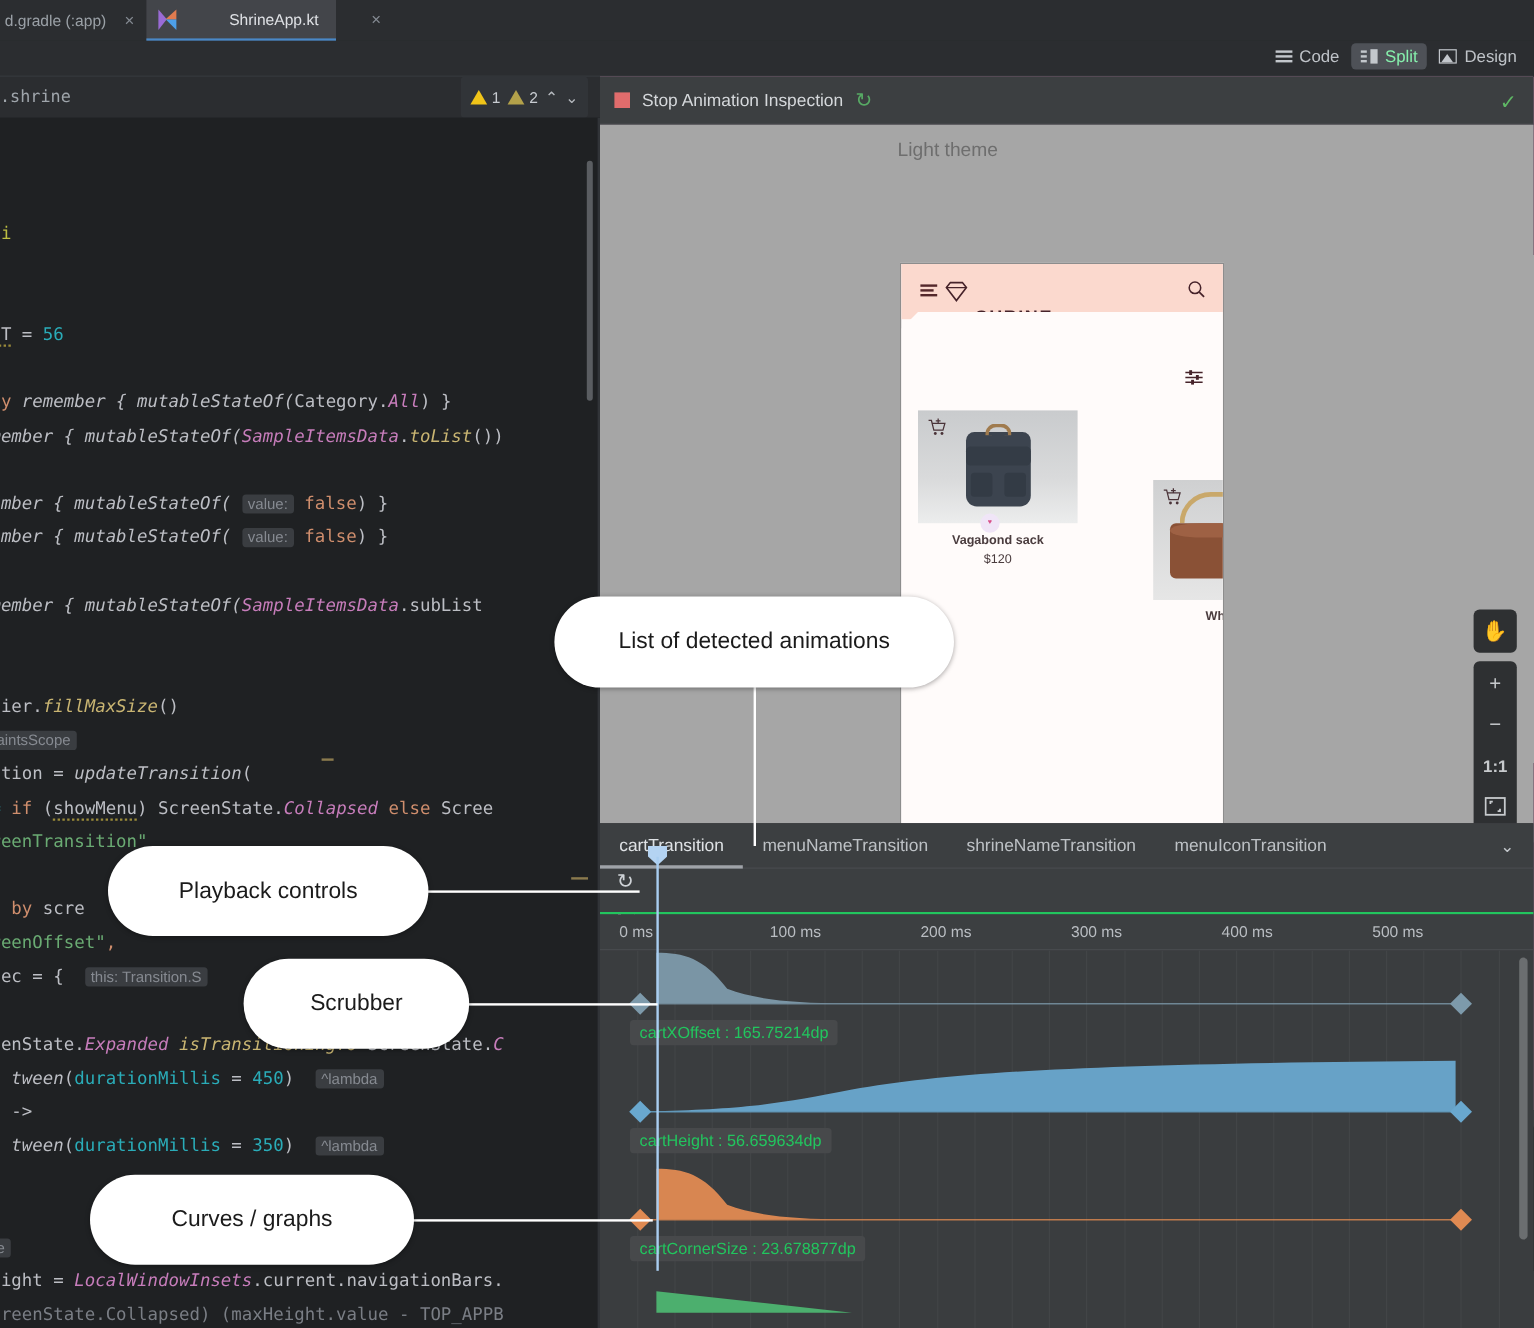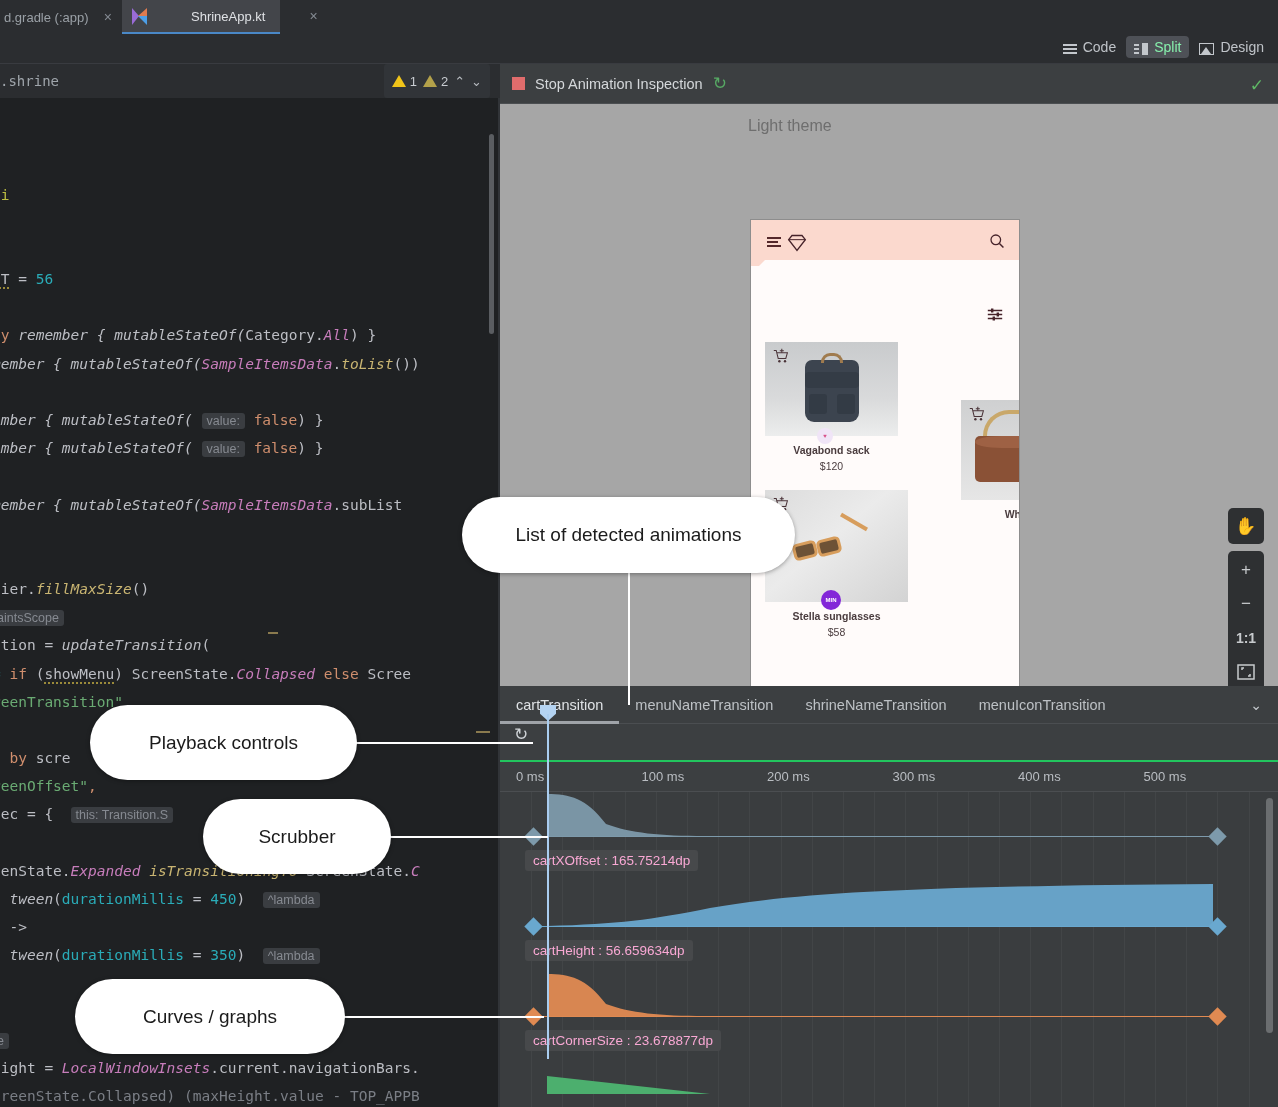--- a/index.html
+++ b/index.html
@@ -20,21 +20,21 @@
     border-left:7px solid #9a6bd6;border-top:8px solid transparent;border-bottom:9px solid transparent;}
   .kticon:after{content:"";position:absolute;left:6px;top:0;width:0;height:0;
     border-right:9px solid #e07b4f;border-top:8px solid transparent;border-bottom:0 solid transparent;}
   .ktblue{position:absolute;left:6px;bottom:0;width:0;height:0;
     border-right:9px solid #4d9fe8;border-bottom:9px solid transparent;}
 
   
   .modebar{ position:absolute; left:0; top:34px; width:1278px; height:30px;
             background:#2b2d30; border-bottom:1px solid #393b40; }
   .modes{ position:absolute; right:6px; top:2px; display:flex; align-items:center; gap:2px; }
-  .mode{ display:flex; align-items:flex-end; gap:6px; padding:3px 8px; border-radius:4px;
+  .mode{ display:flex; align-items:center; gap:6px; padding:3px 8px; border-radius:4px;
          font-size:14px; color:#bfc3c8; }
   .mode.sel{ background:#4e5157; color:#86efac; }
   .ic-code{ width:14px; height:11px; display:inline-block; position:relative; }
   .ic-code i{ position:absolute; left:0; width:14px; height:2px; background:#c3c7cc; }
   .ic-code i:nth-child(1){top:0} .ic-code i:nth-child(2){top:4px} .ic-code i:nth-child(3){top:8px}
   .ic-split{ width:14px; height:12px; display:inline-block; position:relative; }
   .ic-split u{ position:absolute; left:0; width:5px; height:2px; background:#c3c7cc; }
   .ic-split u:nth-child(1){top:1px} .ic-split u:nth-child(2){top:5px} .ic-split u:nth-child(3){top:9px}
   .ic-split b{ position:absolute; right:0; top:0; width:6px; height:12px; background:#c3c7cc; }
   .ic-design{ width:15px; height:12px; display:inline-block; border:1.5px solid #c3c7cc;
@@ -141,21 +141,21 @@
   .ruler{ position:absolute; left:0; top:76px; width:778px; height:30px; background:#3c3f41;
           border-bottom:1px solid #4b4e51; }
   .ruler .tick{ position:absolute; top:7px; font-size:13px; color:#b9bdc2; }
   .graphs{ position:absolute; left:0; top:106px; width:778px; height:315px; background:#3a3d3f;
            overflow:hidden; }
   .gridline{ position:absolute; top:0; width:1px; height:315px; background:#424547; }
   .scrub{ position:absolute; left:47px; top:0; width:2px; height:345px; background:#a9cdf0; }
   .scrubhead{ position:absolute; left:40px; top:19px; width:16px; height:16px; background:#b4d3f2;
      clip-path: polygon(0 0,100% 0,100% 55%,50% 100%,0 55%); }
   .row{ position:absolute; left:0; width:778px; }
-  .rowlabel{ position:absolute; background:#47494b; color:#f9a8d4; font-size:13.5px;
+  .rowlabel{ position:absolute; background:#47494b; color:#22c55e; font-size:13.5px;
              border-radius:3px; padding:3px 8px; }
   .dmd{ position:absolute; width:13px; height:13px; transform:rotate(45deg); }
   .baseline{ position:absolute; height:1px; }
   .vscroll{ position:absolute; right:5px; top:112px; width:7px; height:235px;
             background:#6b6e70; border-radius:4px; }
 
   
   .callout{ position:absolute; background:#ffffff; border-radius:40px;
             display:flex; align-items:center; justify-content:center;
             color:#1b1b1b; font-size:19px; box-shadow:0 1px 4px rgba(0,0,0,.35); z-index:40; }
@@ -321,38 +321,20 @@
                   <circle cx="15" cy="16.5" r="1.5" fill="#4a3338"></circle>
                 <path d="M11 1 V6 M8.5 3.5 H13.5" stroke="#4a3338" stroke-width="1.3"></path>
               </svg>
               <div style="position:absolute;left:22px;top:10px;width:66px;height:26px;border:4px solid #c9a86a;border-bottom:none;border-radius:34px 34px 0 0;"></div>
               <div style="position:absolute;left:14px;top:36px;width:84px;height:46px;background:#8a5136;border-radius:5px;"></div>
               <div style="position:absolute;left:14px;top:36px;width:84px;height:12px;background:#9e6144;border-radius:40px/9px;"></div>
             </div>
             <div class="prodname">Whit</div>
           </div>
 
-          <div class="prod" style="left:14px; top:230px; width:143px;">
-            <div class="prodimg" style="width:143px;height:112px;background:linear-gradient(140deg,#dcdcdc,#ebebeb 45%,#d3d3d3);">
-              <svg class="addcart" viewBox="0 0 20 20">
-                <path d="M1 3 H4 L6.5 13 H16 L18 6 H5.2" fill="none" stroke="#4a3338" stroke-width="1.3"></path>
-                <circle cx="8" cy="16.5" r="1.5" fill="#4a3338"></circle>
-                  <circle cx="15" cy="16.5" r="1.5" fill="#4a3338"></circle>
-                <path d="M11 1 V6 M8.5 3.5 H13.5" stroke="#4a3338" stroke-width="1.3"></path>
-              </svg>
-              <div style="position:absolute;left:28px;top:52px;width:24px;height:17px;background:#6d5236;border:3px solid #d79d5c;border-radius:5px;transform:rotate(-14deg);"></div>
-              <div style="position:absolute;left:52px;top:48px;width:24px;height:17px;background:#6d5236;border:3px solid #d79d5c;border-radius:5px;transform:rotate(-14deg);"></div>
-              <div style="position:absolute;left:74px;top:30px;width:30px;height:4px;background:#d79d5c;transform:rotate(30deg);"></div>
-            </div>
-            <div class="badge" style="left:56px;top:100px;width:20px;height:20px;background:#8327d8;">
-              <span>MIN</span>
-            </div>
-            <div class="prodname">Stella sunglasses</div>
-            <div class="prodprice">$58</div>
-          </div>
 
           <div class="bottomcart">
             <svg class="ci" viewBox="0 0 20 18">
               <path d="M0 1 H3 L5.8 11 H16 L18.5 4 H4.4" fill="none" stroke="#4a3338" stroke-width="1.5"></path>
               <circle cx="8" cy="15" r="1.7" fill="#4a3338"></circle>
                 <circle cx="15" cy="15" r="1.7" fill="#4a3338"></circle>
             </svg>
             <span class="dots">
               <i style="left:0"></i>
                 <i style="left:20px"></i>

